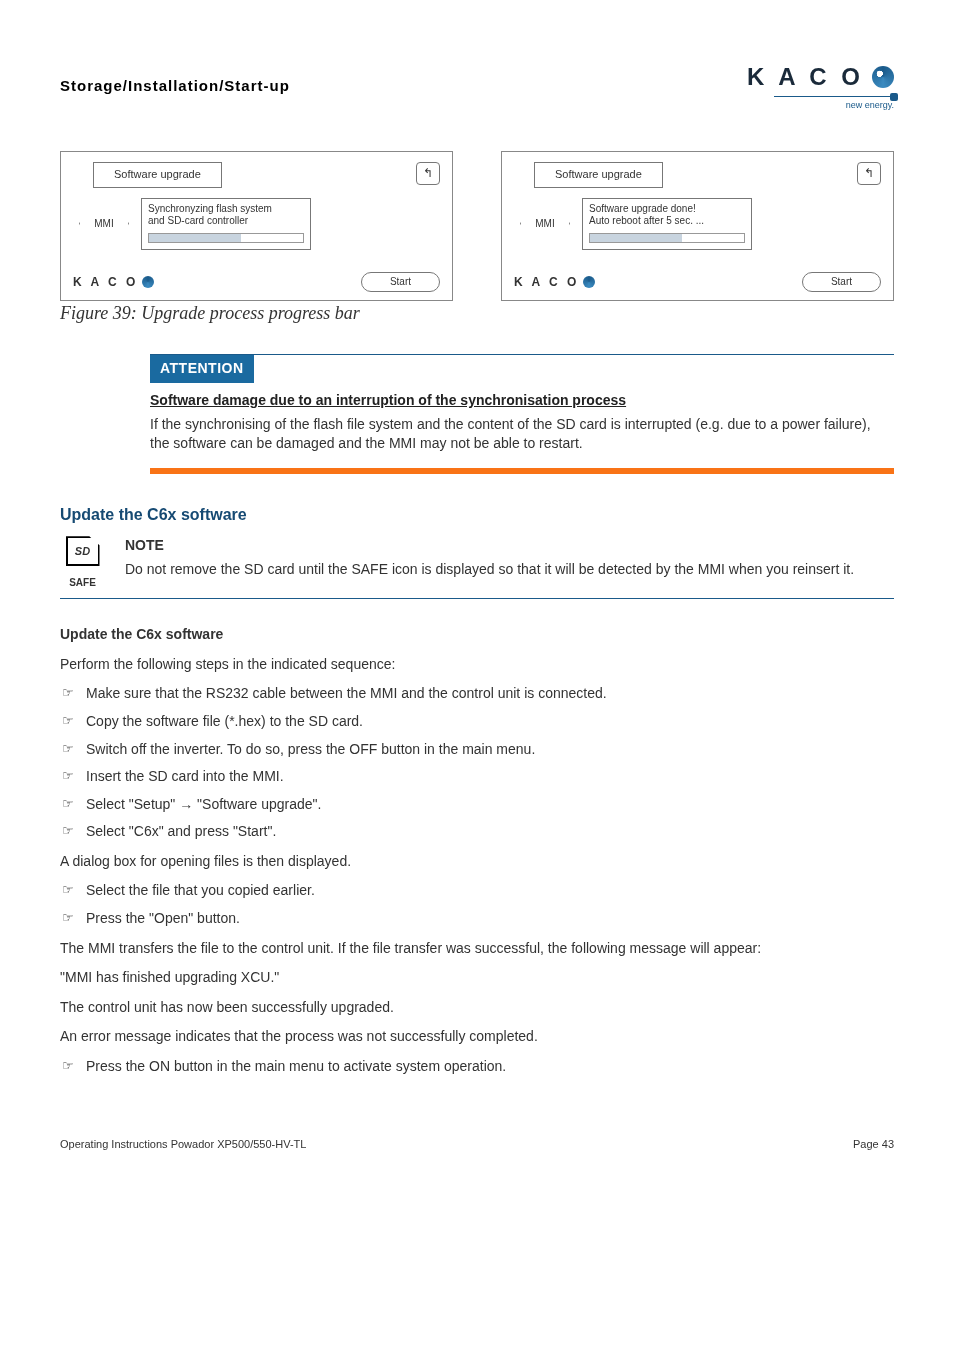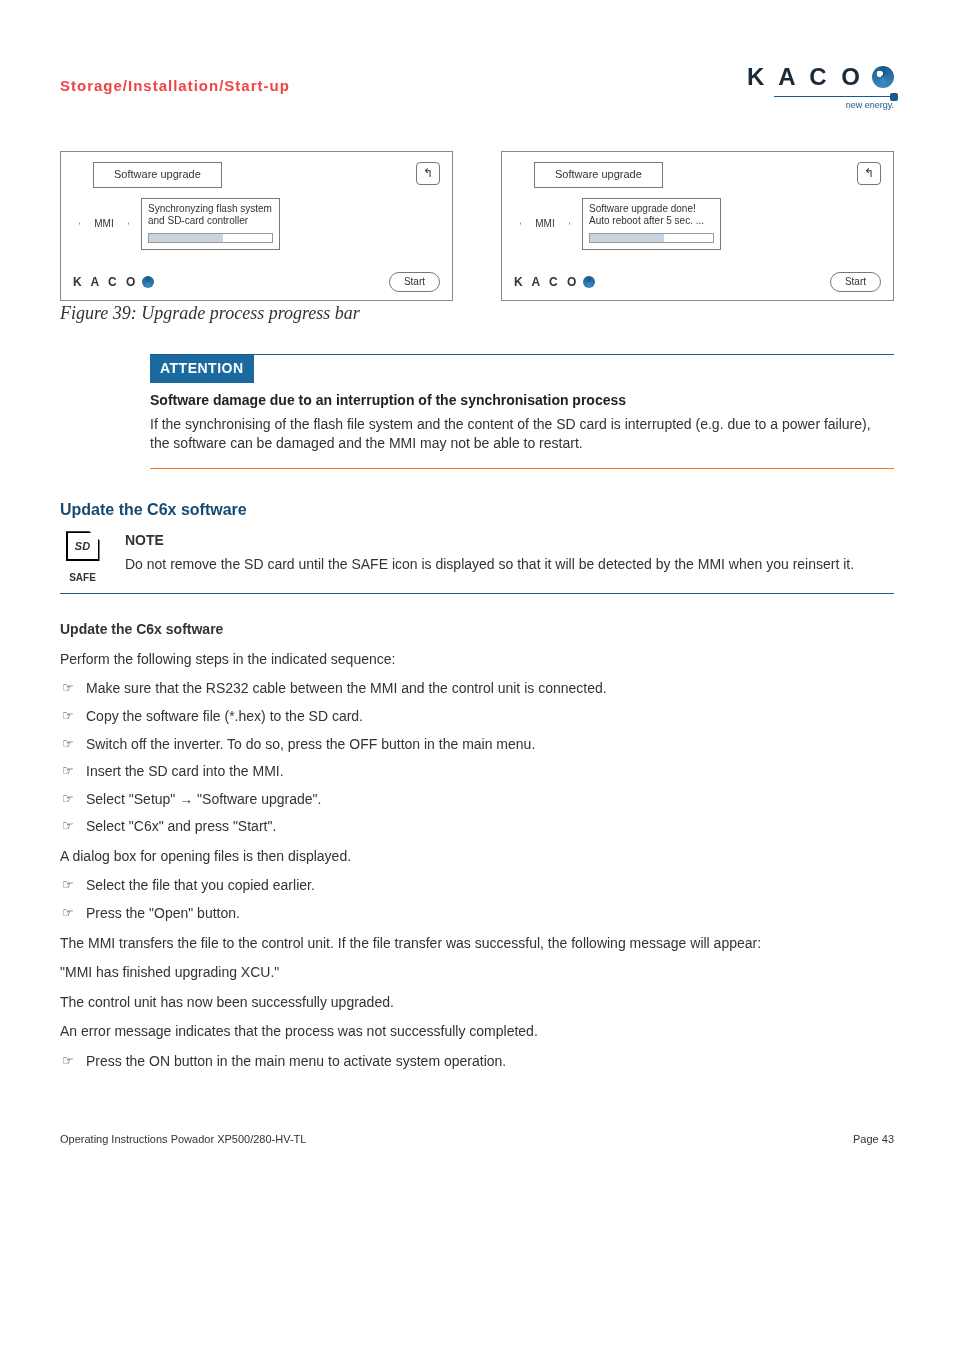--- a/index.html
+++ b/index.html
@@ -13,21 +13,21 @@
     padding: 60px 60px 40px 60px;
     line-height: 1.4;
   }
   .page-header {
     display: flex;
     justify-content: space-between;
     align-items: center;
     margin-bottom: 40px;
   }
   .breadcrumb {
-    color: #ef4444;
+    color: #000000;
     font-weight: 600;
     font-size: 15px;
     letter-spacing: 1px;
   }
   .logo-block {
     text-align: right;
   }
   .kaco-logo {
     font-size: 24px;
     font-weight: 800;
@@ -112,21 +112,21 @@
     content: "";
     position: absolute;
     inset: 0;
     border: 1px solid #777;
     clip-path: polygon(25% 5%, 75% 5%, 100% 50%, 75% 95%, 25% 95%, 0 50%);
   }
   .mmi-msg-box {
     border: 1px solid #777;
     padding: 4px 6px 6px 6px;
     font-size: 10px;
-    width: 139px;
+    width: 170px;
     text-align: center;
   }
   .mmi-msg-box .msg-line { text-align: left; line-height: 1.2; }
   .prog-bar {
     border: 1px solid #999;
     height: 10px;
     margin-top: 6px;
     background: linear-gradient(to right, #c8d4df 0 60%, #fff 60%);
   }
   .sw-footer {
@@ -146,48 +146,48 @@
     align-items: center;
   }
   .kaco-mini .swirl {
     width: 12px; height: 12px; border-radius: 50%;
     background: conic-gradient(#1a5a8a,#3a8ac0,#1a5a8a);
     margin-left: 4px;
   }
   .start-btn {
     border: 1px solid #777;
     border-radius: 10px;
-    padding: 2px 14px;
+    padding: 2px 28px;
     font-size: 10px;
   }
   .fig-caption {
     font-style: italic;
     font-size: 18px;
     margin-top: 0;
     font-family: Liberation Serif, serif;
   }
 
   .attention-block {
     margin: 28px 0 30px 90px;
     border-top: 1px solid #1a5a8a;
-    border-bottom: 1px solid #f97316;
+    border-bottom: 6px solid #f97316;
   }
   .attention-header {
     background: #1a6aa0;
     color: #fff;
     font-weight: 700;
     padding: 4px 10px;
     display: inline-block;
     letter-spacing: 0.5px;
     font-size: 14px;
   }
   .attention-body {
     padding: 8px 10px 14px 0;
   }
-  .attention-body .bold { font-weight: 700; color: #222; margin-bottom: 4px; }
+  .attention-body .bold { font-weight: 700; color: #222; margin-bottom: 4px; text-decoration: underline; }
 
   .section-title {
     color: #164a73;
     font-weight: 700;
     font-size: 16px;
     margin: 16px 0 10px 0;
   }
   .note-row {
     display: flex;
     gap: 20px;
@@ -352,15 +352,15 @@
 <p class="body-text">The MMI transfers the file to the control unit. If the file transfer was successful, the following message will appear:</p>
 <p class="body-text">"MMI has finished upgrading XCU."</p>
 <p class="body-text">The control unit has now been successfully upgraded.</p>
 <p class="body-text">An error message indicates that the process was not successfully completed.</p>
 
 <ul class="hand-list">
   <li>Press the ON button in the main menu to activate system operation.</li>
 </ul>
 
 <div class="footer">
-  <span>Operating Instructions Powador XP500/280-HV-TL</span>
+  <span>Operating Instructions Powador XP500/550-HV-TL</span>
   <span>Page 43</span>
 </div>
 
 </body></html>

